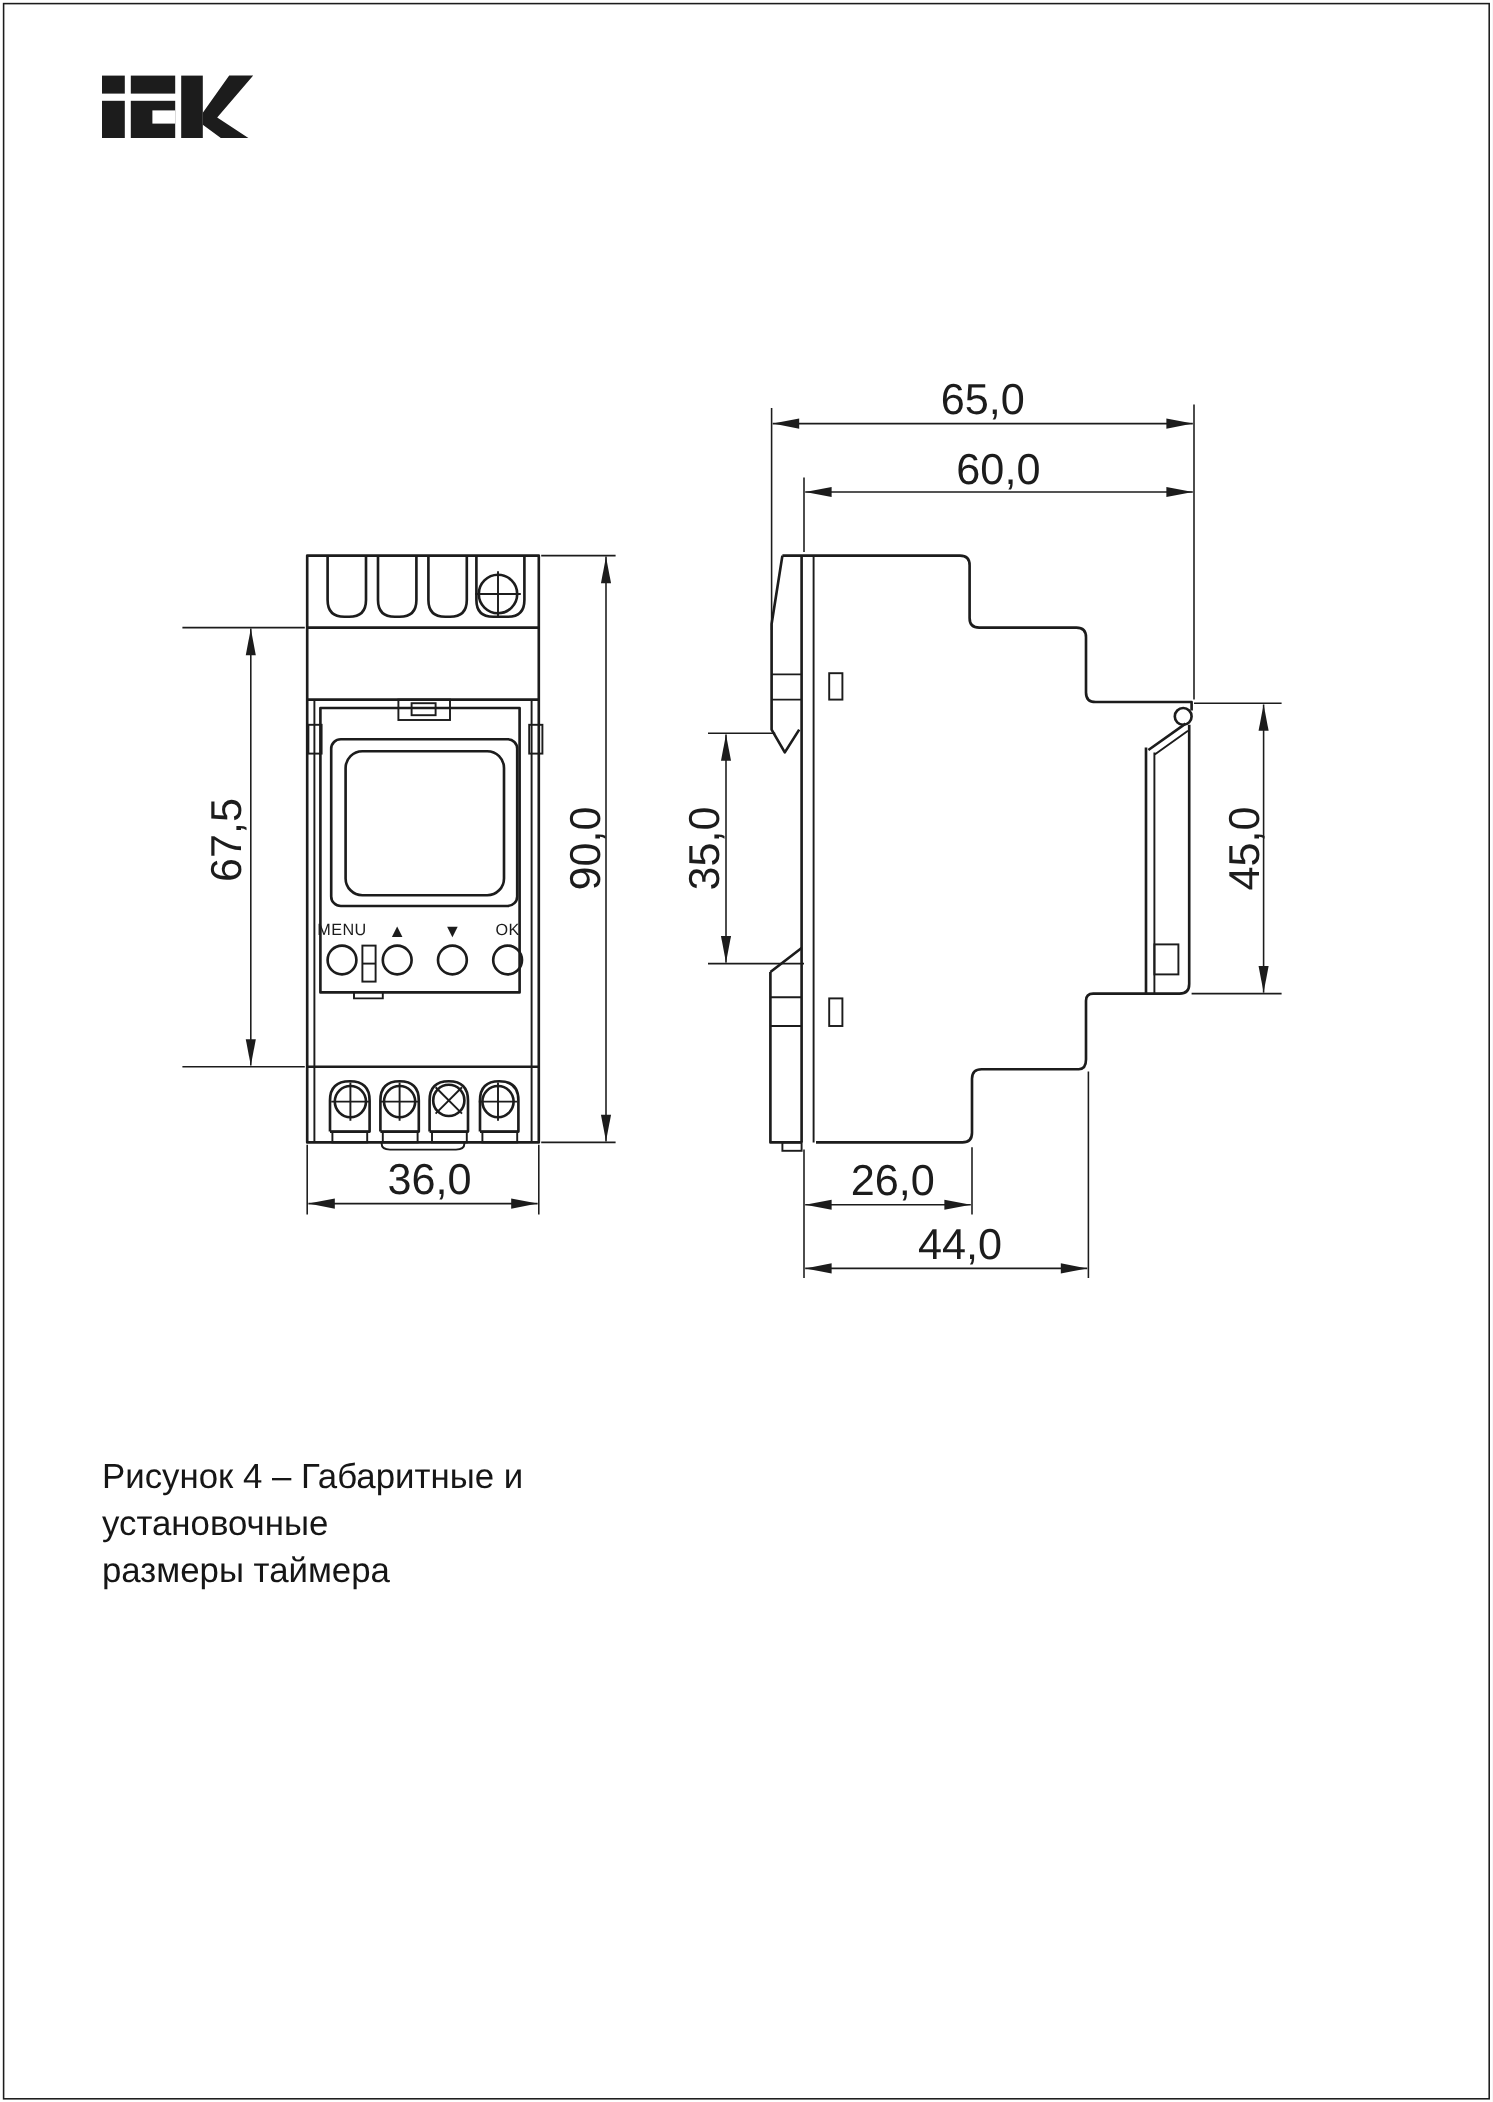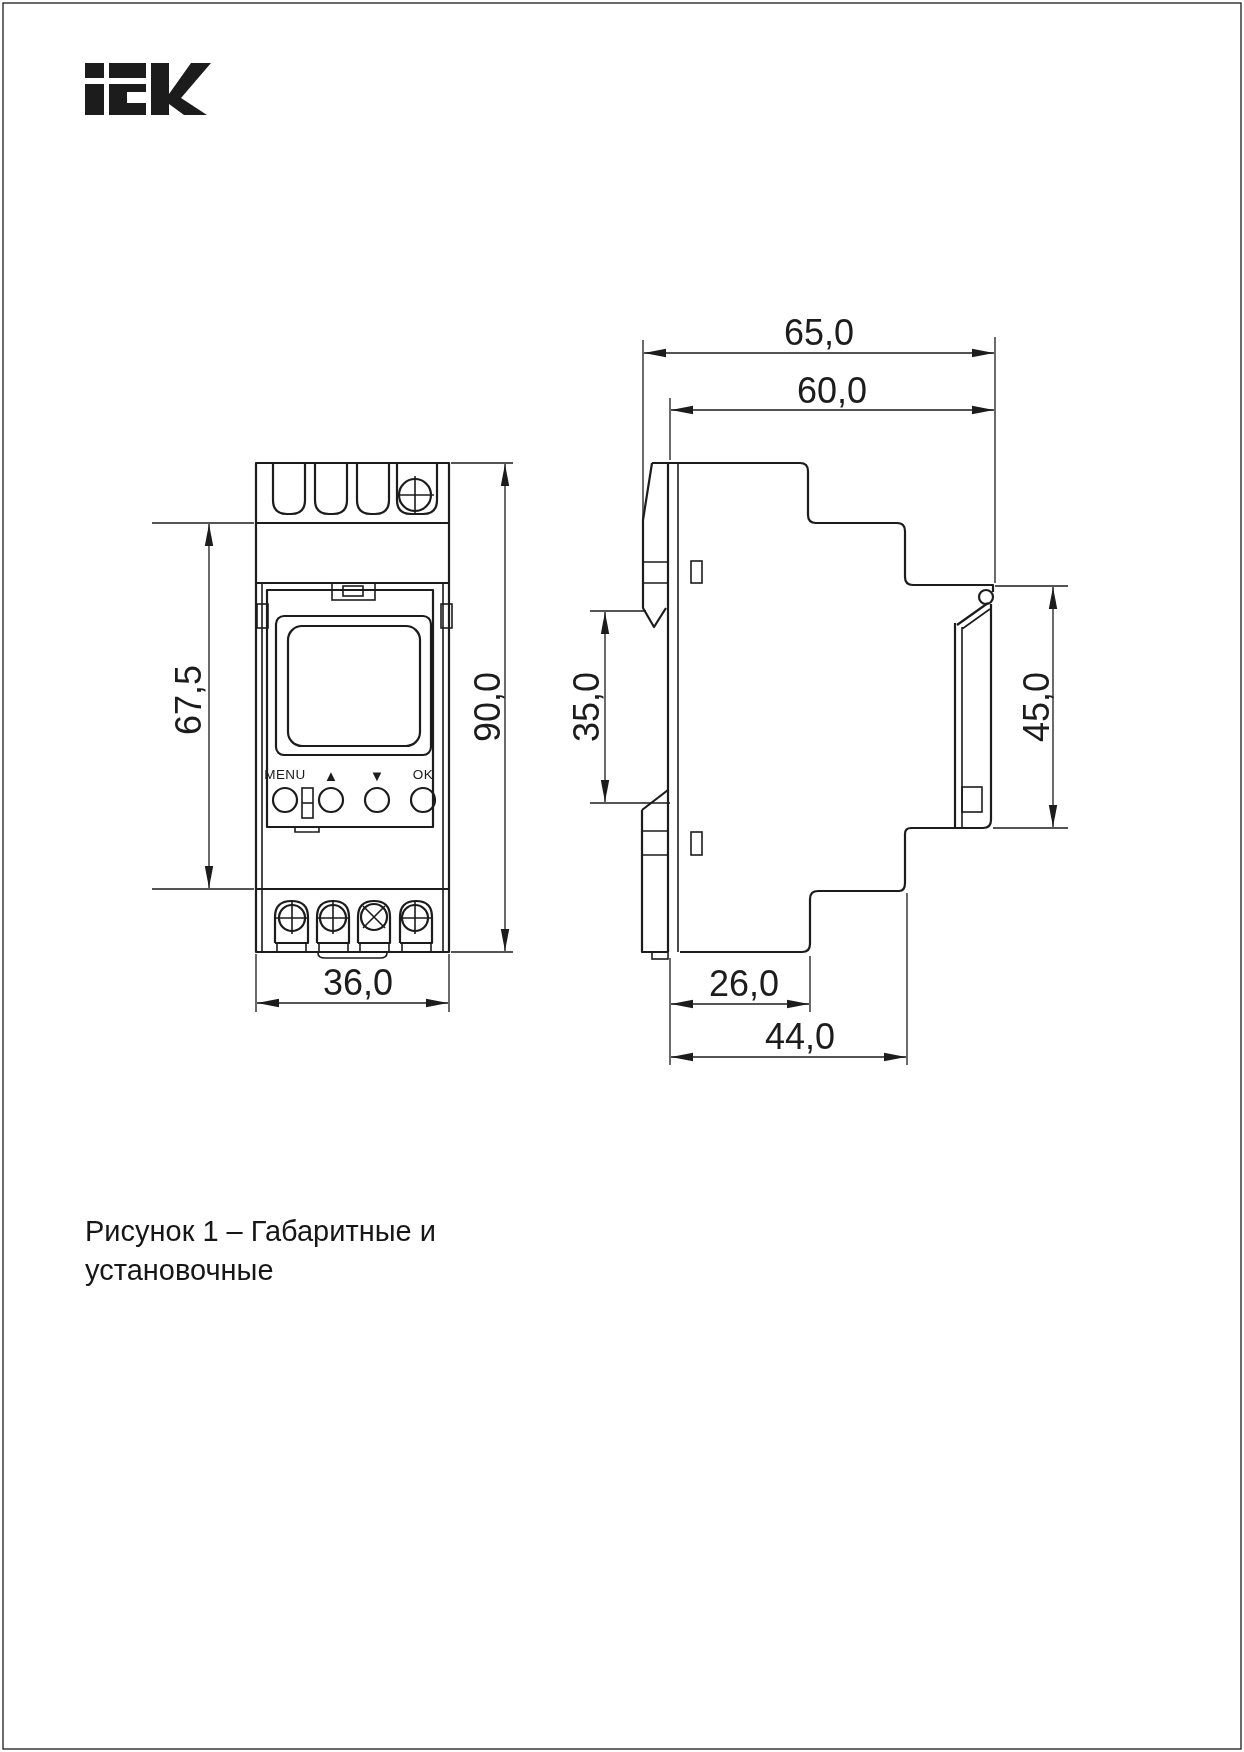--- a/index.html
+++ b/index.html
@@ -170,16 +170,17 @@
   </g>
   <g>
     <path class="dim" d="M670,958 V1065 M907,893 V1065 M671,1057 H906"></path>
     <polygon class="ar" points="671,1057 693,1052.8 693,1061.2"></polygon>
     <polygon class="ar" points="906,1057 884,1052.8 884,1061.2"></polygon>
     <text class="dimlbl" x="800" y="1049" text-anchor="middle">44,0</text>
   </g>
 </svg>
 
   <div class="caption">
-    <div>Рисунок 1 – Габаритные и установочные</div>
+    <div>Рисунок 4 – Габаритные и установочные</div>
+    <div>размеры таймера</div>
   </div>
 
 </div>
 
 </body></html>

